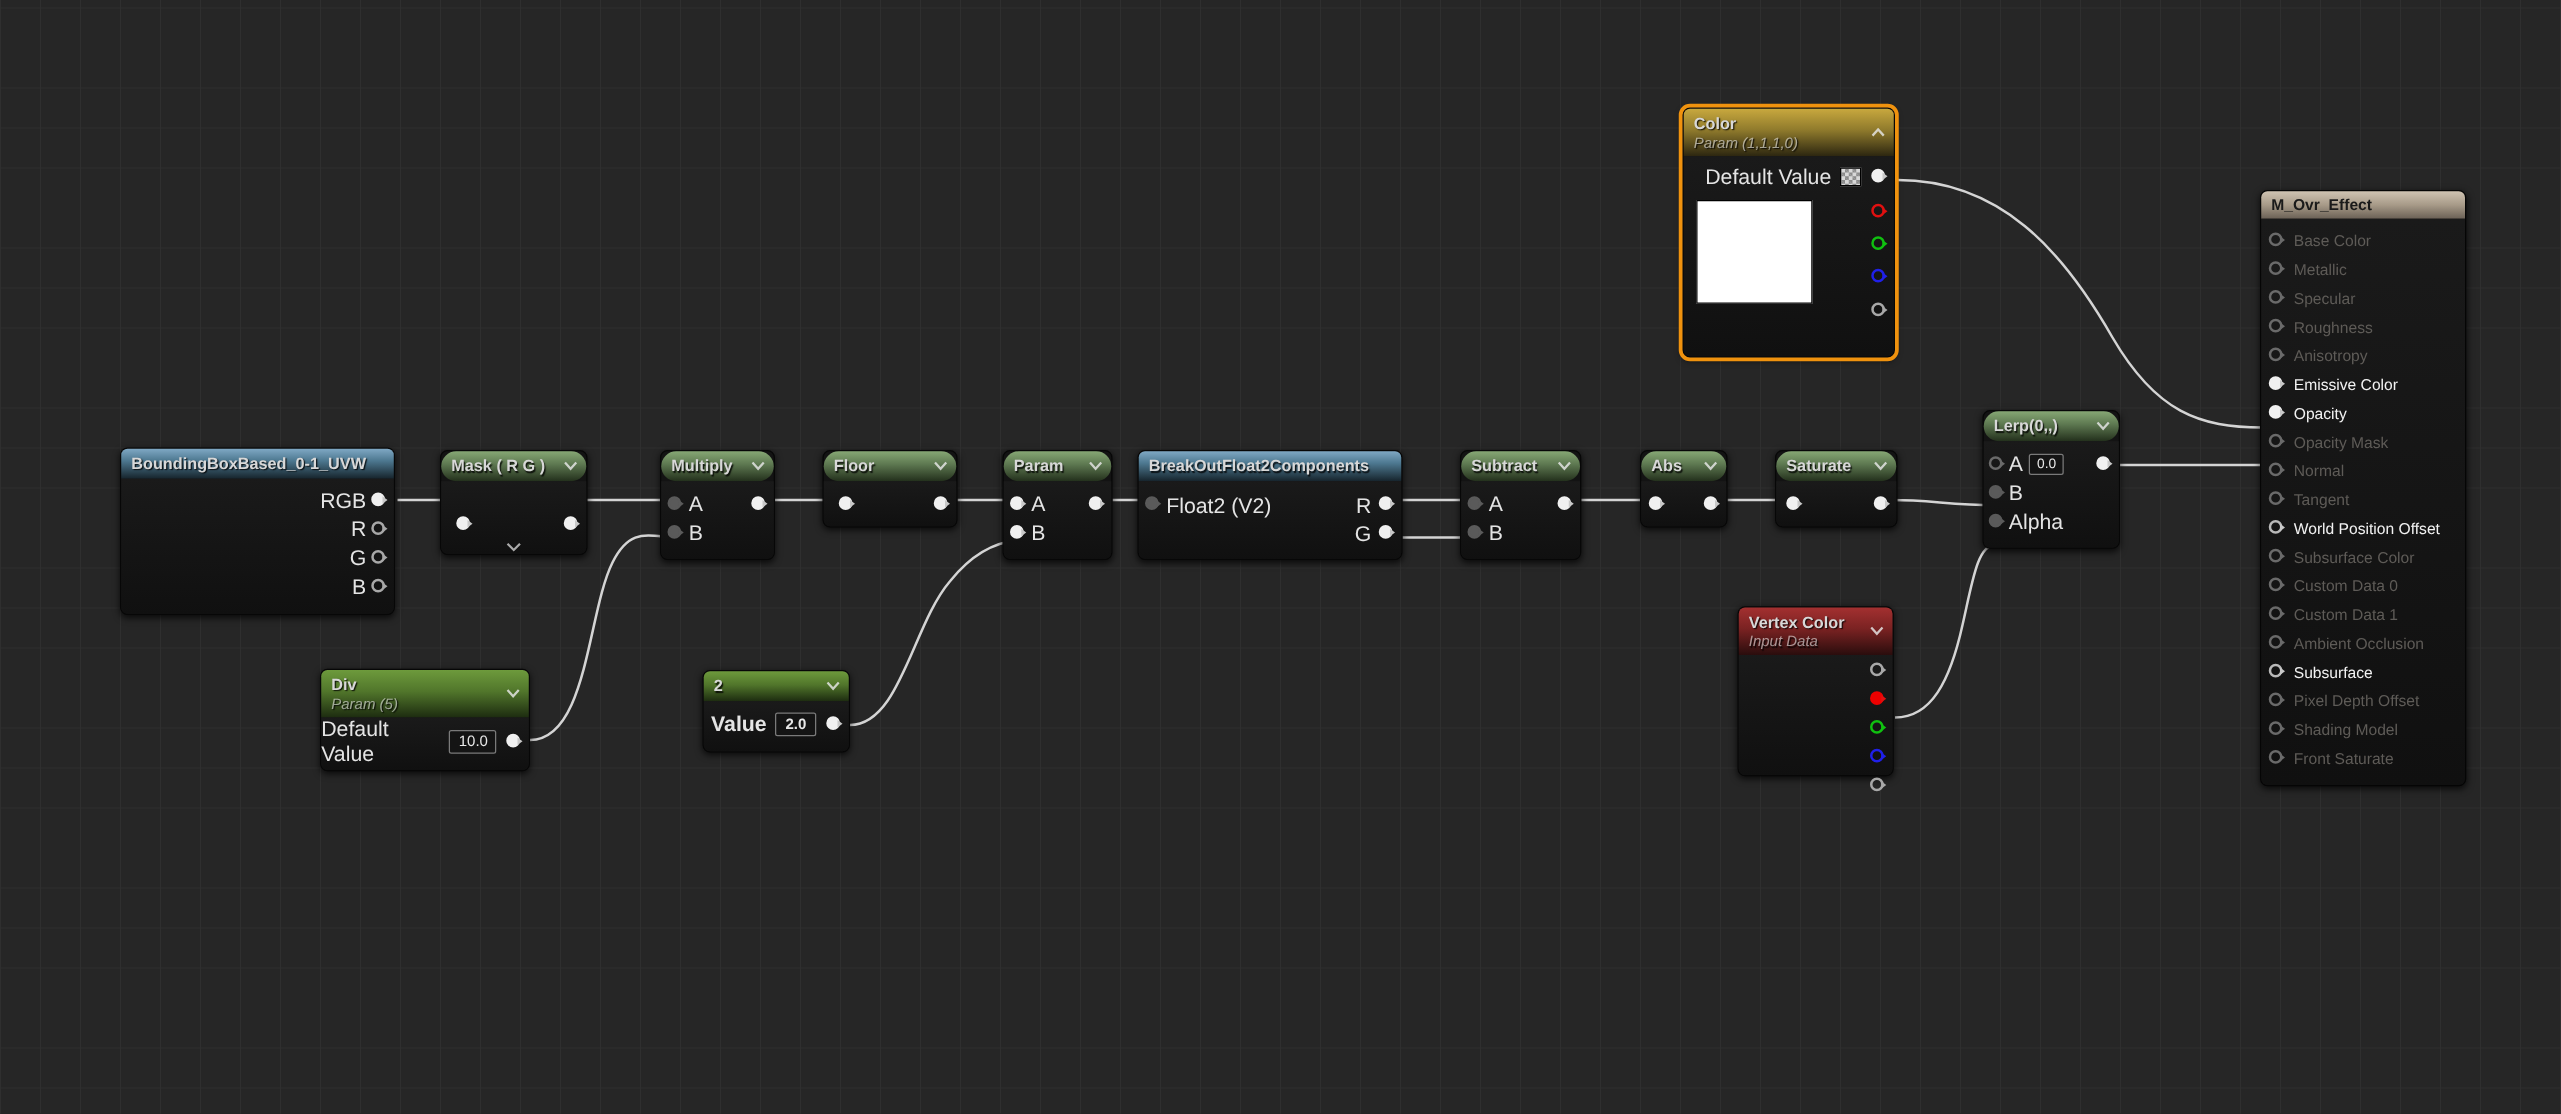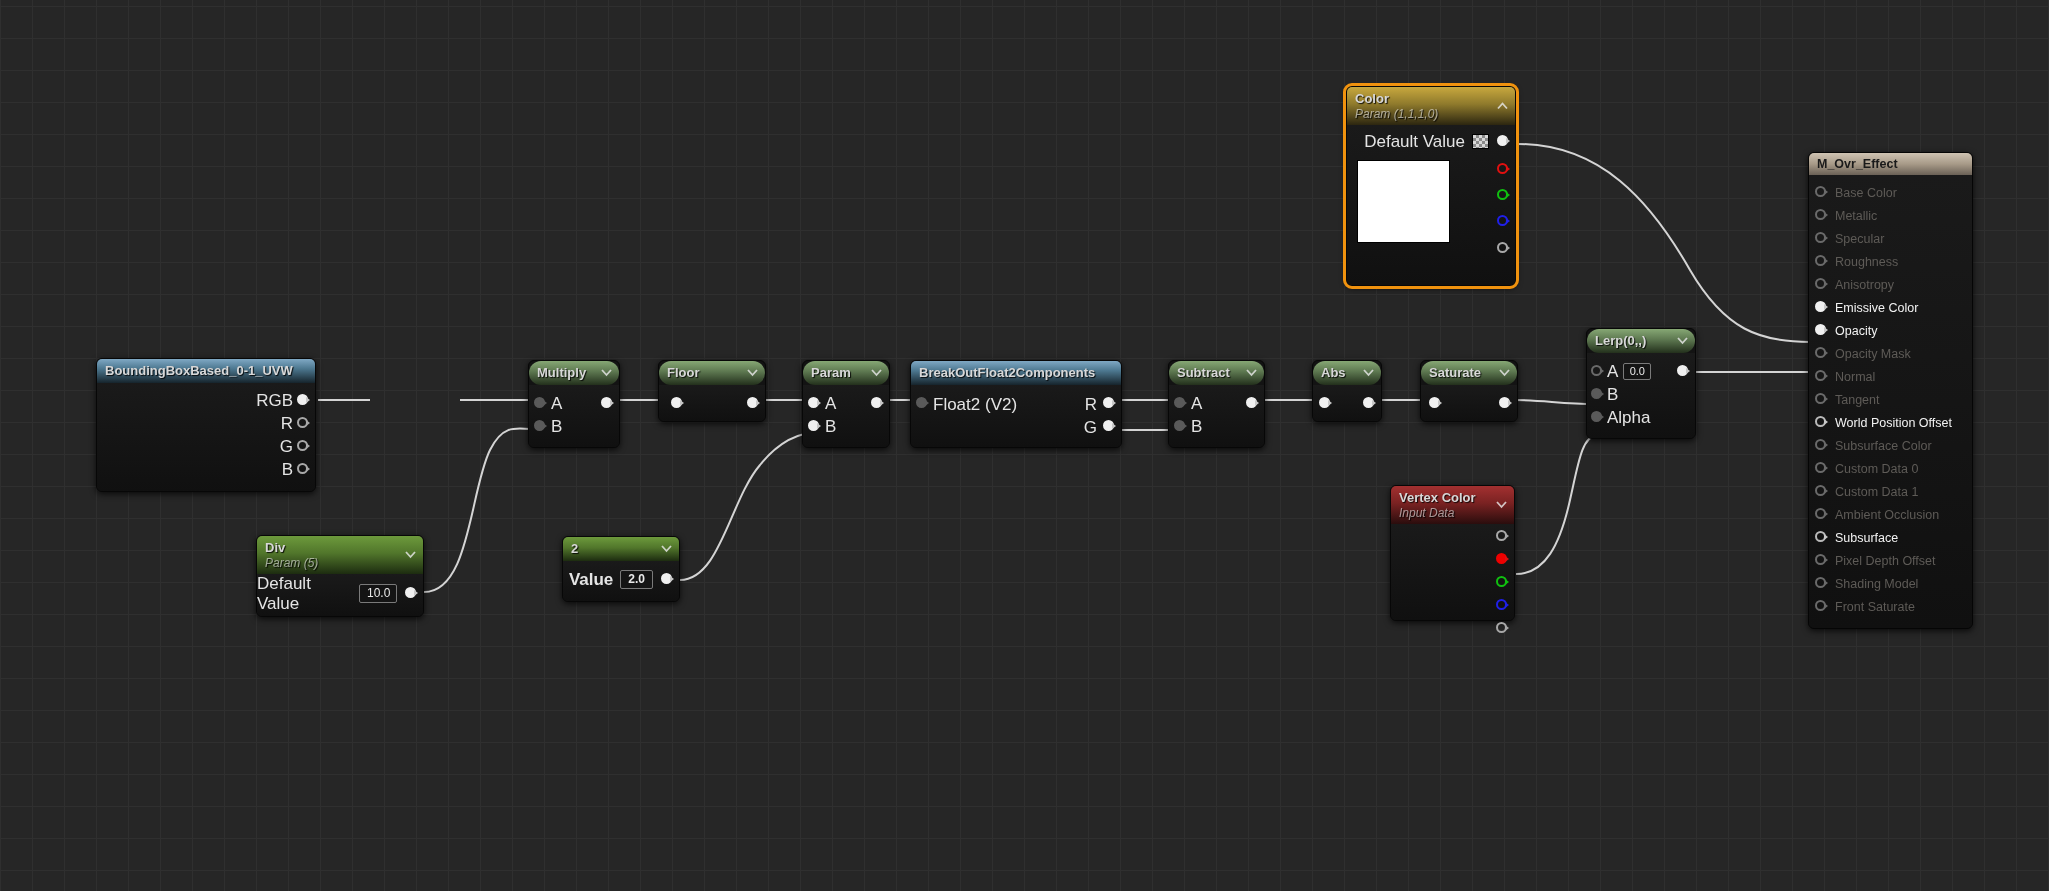--- a/index.html
+++ b/index.html
@@ -210,20 +210,45 @@
       <div class="row out">
         <span class="lbl">B</span>
         <span class="pin gray" style="right:4px; top:5px;">
             <span class="circ"></span>
             <span class="arr"></span>
           </span>
       </div>
     </div>
   </div>
 
+  <div class="node" style="left:352px; top:360px; width:118px;">
+    <div class="hdr green">
+      <span class="ttl">Mask ( R G )</span>
+      <span class="caret">
+        <svg viewBox="0 0 11 8">
+            <path d="M1 1 L5.5 6 L10 1" stroke="#e8e8e8" stroke-width="1.8" fill="none"></path>
+          </svg>
+      </span>
+    </div>
+    <div class="body" style="height:58px;">
+      <span class="pin filled" style="left:12px; top:28px;">
+          <span class="circ"></span>
+          <span class="arr"></span>
+        </span>
+      <span class="pin filled" style="right:4px; top:28px;">
+          <span class="circ"></span>
+          <span class="arr"></span>
+        </span>
+      <span class="caret-body">
+        <svg viewBox="0 0 12 8">
+            <path d="M1 1 L6 6 L11 1" stroke="#cfcfcf" stroke-width="1.8" fill="none"></path>
+          </svg>
+      </span>
+    </div>
+  </div>
 
   <div class="node" style="left:528px; top:360px; width:92px;">
     <div class="hdr green">
       <span class="ttl">Multiply</span>
       <span class="caret">
         <svg viewBox="0 0 11 8">
             <path d="M1 1 L5.5 6 L10 1" stroke="#e8e8e8" stroke-width="1.8" fill="none"></path>
           </svg>
       </span>
     </div>

